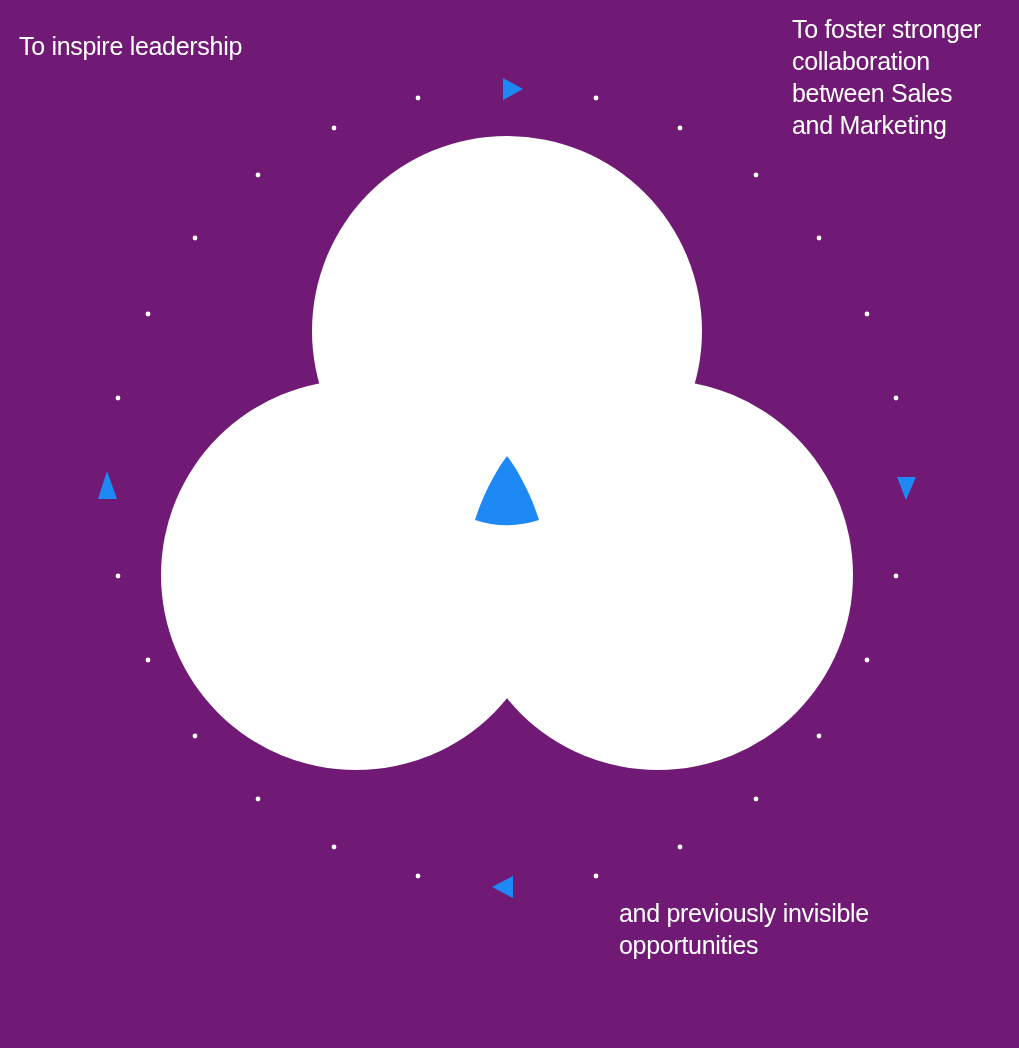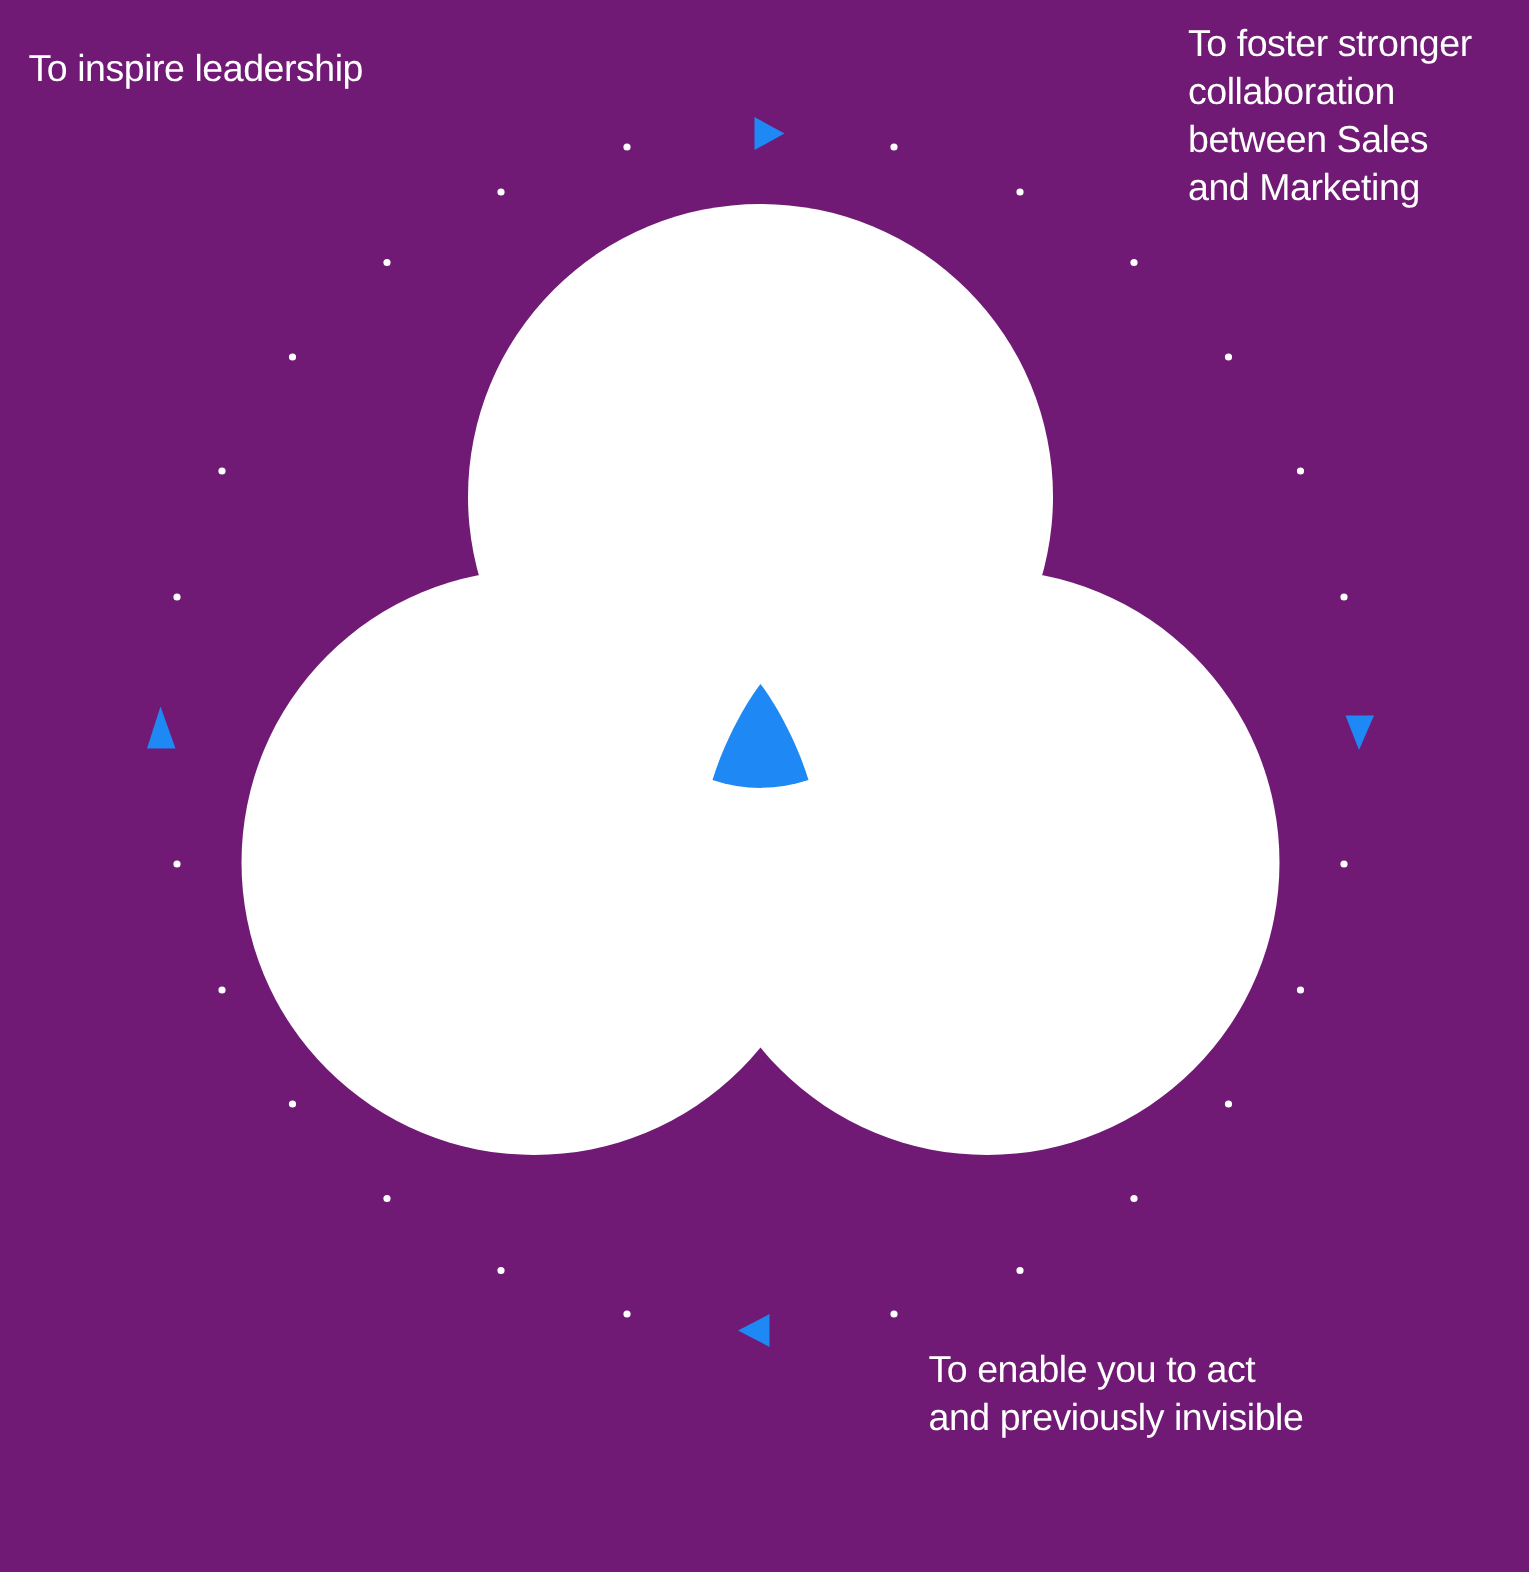--- a/index.html
+++ b/index.html
@@ -96,17 +96,17 @@
   </div>
 
   <div class="note note-top-right">
     <div>To foster stronger</div>
     <div>collaboration</div>
     <div>between Sales</div>
     <div>and Marketing</div>
   </div>
 
   <div class="note note-bottom-right">
-    <div>To enable you to act</div>
     <div>and previously invisible</div>
+    <div>opportunities</div>
   </div>
 
 </div>
 
 </body></html>

